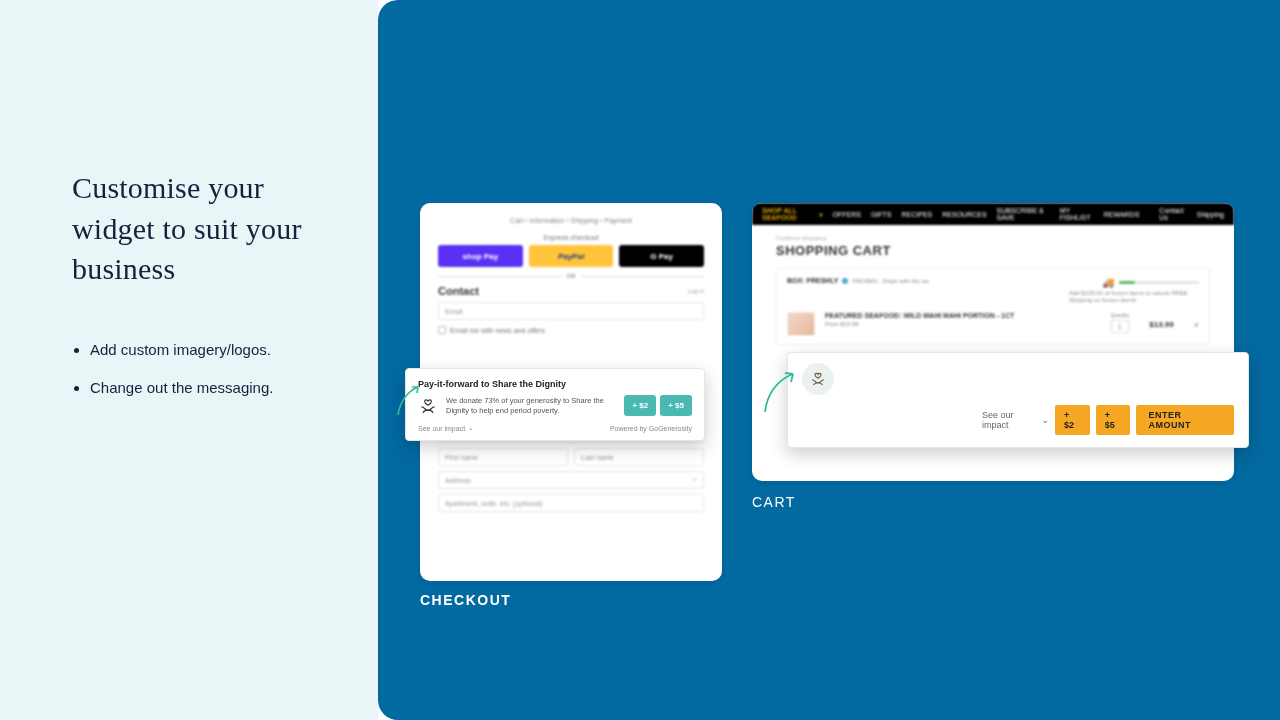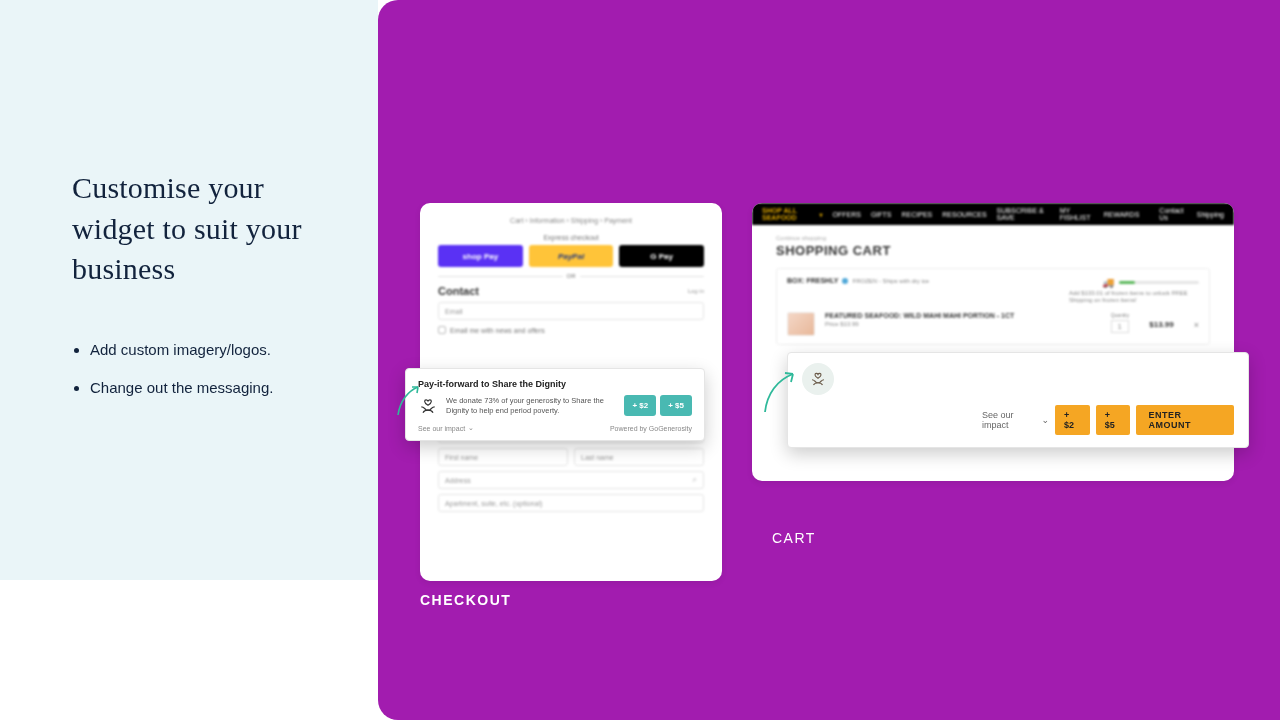--- a/index.html
+++ b/index.html
@@ -1,22 +1,22 @@
 <!DOCTYPE html>
 <html><head>
 <meta charset="utf-8">
 <style>
   * { box-sizing: border-box; margin: 0; padding: 0; }
   html, body { width: 1280px; height: 720px; overflow: hidden; font-family: -apple-system, BlinkMacSystemFont, "Segoe UI", Arial, sans-serif; }
   .page { display: flex; width: 1280px; height: 720px; background: #fff; }
-  .left-col { width: 378px; height: 580px; background: #eaf5f8; padding: 168px 32px 0 72px; color: #12233d; }
+  .left-col { width: 378px; height: 720px; background: #eaf5f8; padding: 168px 32px 0 72px; color: #12233d; }
   .headline { font-family: Georgia, 'Times New Roman', serif; font-size: 30px; line-height: 1.35; font-weight: 500; letter-spacing: 0.2px; margin-bottom: 48px; }
   .bullets { list-style: disc; padding-left: 18px; font-size: 15px; line-height: 1.6; color: #12233d; }
   .bullets li { margin-bottom: 14px; padding-right: 40px; }
-  .right-col { width: 902px; height: 720px; background: #a21caf; border-radius: 20px 0 0 20px; position: relative; }
+  .right-col { width: 902px; height: 720px; background: #0369a1; border-radius: 20px 0 0 20px; position: relative; }
 
   
   .panel { position: absolute; background: #fff; border-radius: 10px; box-shadow: 0 2px 6px rgba(0,0,0,.08); overflow: hidden; }
   .panel-checkout { left: 42px; top: 203px; width: 302px; height: 378px; padding: 10px 18px; }
   .blurred { filter: blur(1.0px); color: #777; }
   .crumbs { font-size: 7px; text-align: center; padding: 4px 0; color: #888; }
   .express { font-size: 7px; margin-top: 6px; }
   .paybtns { display: flex; gap: 6px; margin-top: 4px; }
   .pb { flex: 1; height: 22px; border-radius: 3px; display:flex; align-items:center; justify-content:center; font-size:8px; font-weight:700; }
   .pb.shop { background:#5a31f4; color:#fff; }
@@ -47,21 +47,21 @@
   .w-btns { display:flex; gap:4px; }
   .wb { background:#49b9b2; color:#fff; font-size:8px; font-weight:600; padding:6px 8px; border-radius:3px; }
   .w-foot { display:flex; justify-content:space-between; align-items:center; margin-top:8px; font-size:7px; color:#888; }
   .w-foot .imp { display:flex; align-items:center; gap:3px; }
 
   
   .arrow { position:absolute; pointer-events:none; }
 
   .caption { position:absolute; color:#fff; font-size:14px; letter-spacing:1.5px; }
   .cap-checkout { left:42px; top:592px;font-weight:bold; }
-  .cap-cart { left:394px; top:494px;margin-top:36px; }
+  .cap-cart { left:374px; top:494px; }
 
   
   .panel-cart { left:374px; top:203px; width:482px; height:278px; }
   .cart-nav { background:#000; color:#fff; font-size:7px; display:flex; align-items:center; padding:4px 10px; gap:10px; }
   .cart-nav .gold{ color:#e0a800; font-weight:700; display:flex;align-items:center;gap:2px;}
   .cart-nav .sp{flex:1;}
   .cart-body { padding:10px 24px; }
   .cont { font-size:6px; color:#aaa; }
   .sc-title { font-size:13px; font-weight:700; letter-spacing:0.5px; color:#333; margin-top:2px;}
   .box-row { border:1px solid #eee; border-radius:3px; margin-top:10px; padding:8px 10px; font-size:6px; color:#888;}

